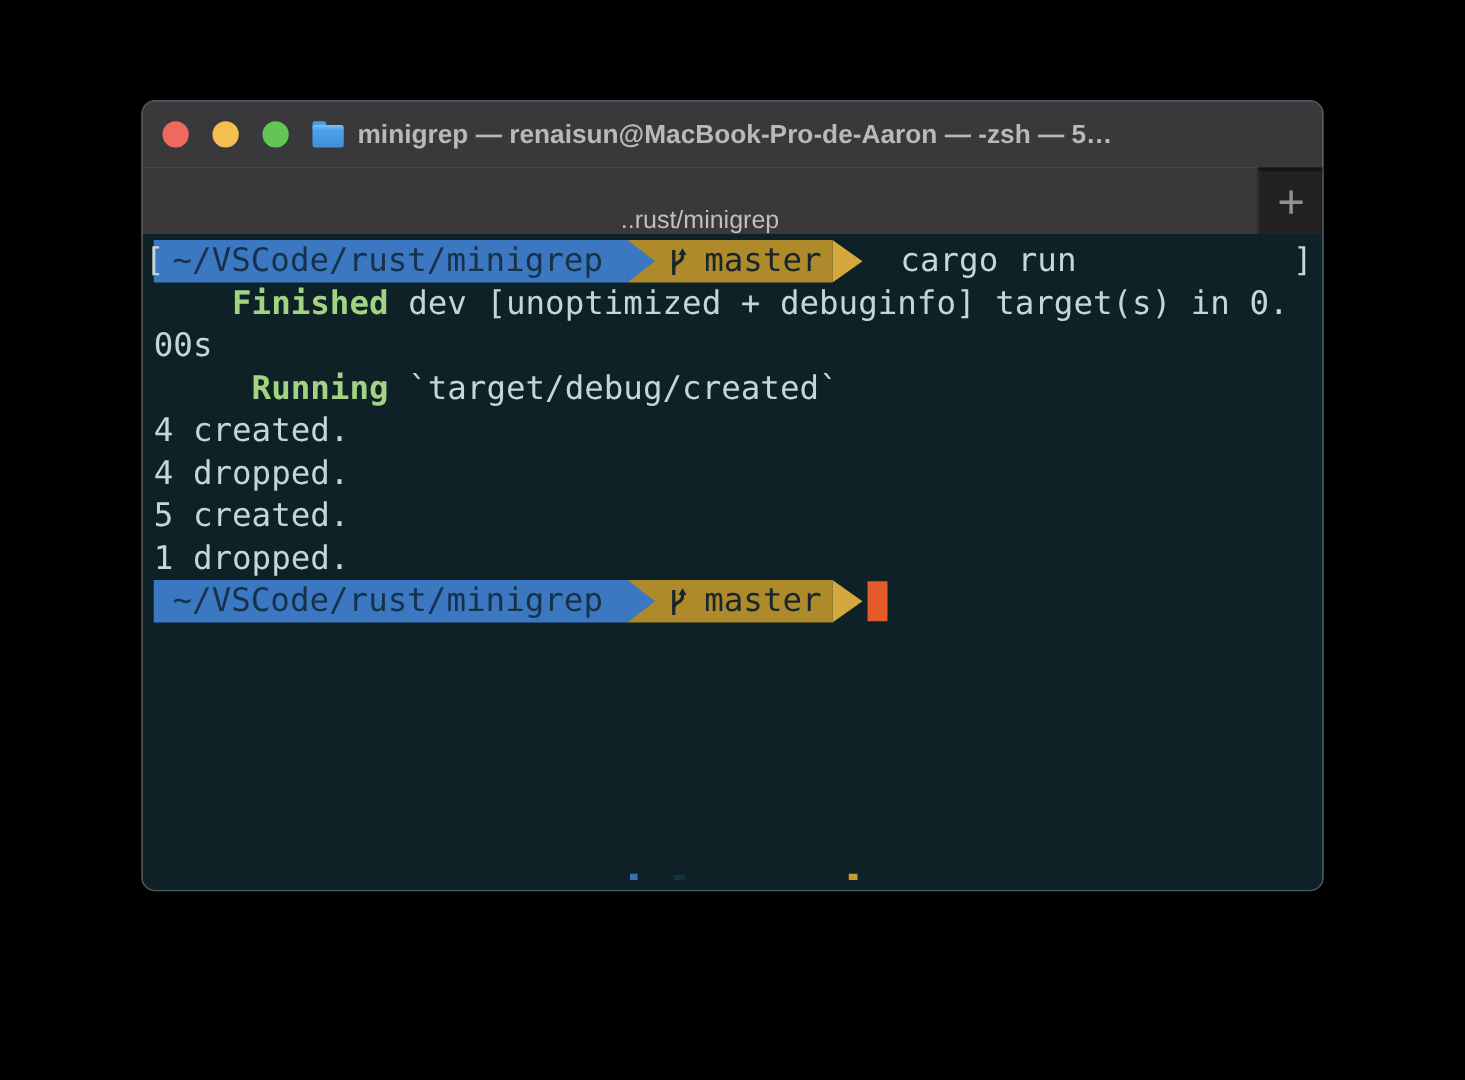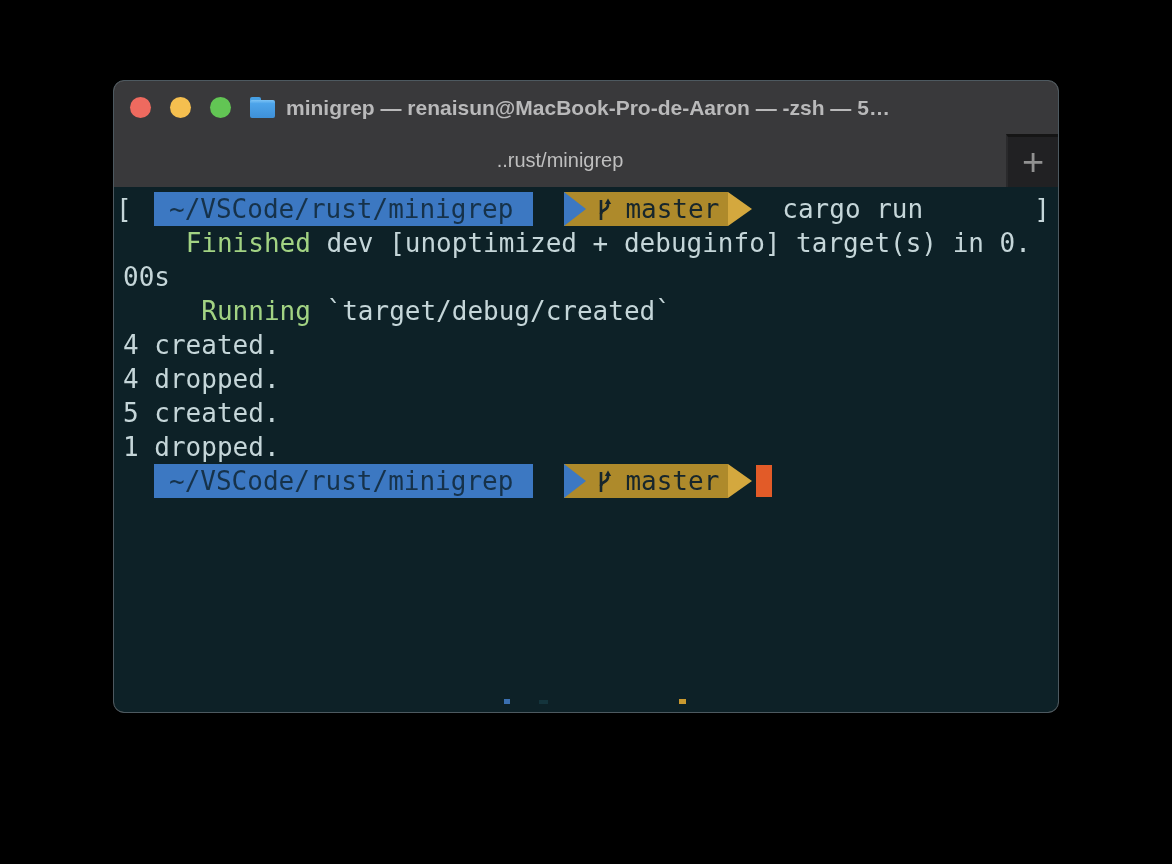--- a/index.html
+++ b/index.html
@@ -36,53 +36,53 @@
   }
   .title-text {
     position:absolute; left:172px; top:0; height:53px; line-height:53px;
     color:#b9b9ba; font-size:21px; font-weight:bold; white-space:nowrap;
   }
   
   .tabbar {
     position:relative; height:53px; background:#39393b;
   }
   .tab-active {
-    position:absolute; left:0; top:0; right:52px; height:53px;
+    position:absolute; left:0; top:16px; right:52px; height:53px;
     display:flex; align-items:center; justify-content:center;
   }
   .tab-title { color:#bfbfbf; font-size:20px; }
   .new-tab {
     position:absolute; right:0; top:0; width:52px; height:53px;
     background:#212123; border-left:2px solid #2a2a2c; border-top:3px solid #151515;
     box-sizing:border-box; display:flex; align-items:center; justify-content:center;
     color:#919191; font-size:38px; font-weight:normal; line-height:1;
   }
   
   .term {
     position:relative; height:527px; background:#0d2127; overflow:hidden;
     font-family:"DejaVu Sans Mono", monospace; font-size:26px; line-height:34px;
     color:#c5d6d9; padding:5px 0 0 9px; box-sizing:border-box;
   }
   .row { height:34px; white-space:pre; }
   .prompt-row { display:flex; align-items:stretch; position:relative; }
   .lbracket { position:absolute; left:-7px; top:0; line-height:34px; }
   .rbracket { position:absolute; right:8px; top:0; line-height:34px; }
-  .seg { display:flex; align-items:center; height:34px;margin-left:31px; }
+  .seg { display:flex; align-items:center; height:34px; }
   .seg-blue {
     background:#3c78c2; color:#16324a; padding:0 20px 0 15px;
   }
   .seg-gold {
     background:#ae8a2b; color:#17262c; padding-right:9px;
   }
   .arr { width:0; height:0; border-top:17px solid transparent; border-bottom:17px solid transparent; }
   .arr-blue { border-left:22px solid #3c78c2; }
   .arr-gold { border-left:24px solid #d4a83e; }
   .branch-svg { margin:0 12px 0 10px; display:block; }
   .cmd { line-height:34px; margin-left:30px; }
-  .green { color:#a2d383; font-weight:normal;margin-top:16px; }
+  .green { color:#a2d383; font-weight:bold;margin-top:16px; }
   .cursor {
     width:16px; height:32px; background:#e25b28; margin-left:4px; align-self:center;
   }
   .artifact { position:absolute; }
   .a-blue { left:390px; top:512px; width:6px; height:5px; background:#3a6fb0; }
   .a-teal { left:425px; top:513px; width:9px; height:4px; background:#14343c; }
   .a-gold { left:565px; top:512px; width:7px; height:5px; background:#c9992f; }
 </style>
 </head>
 <body>

